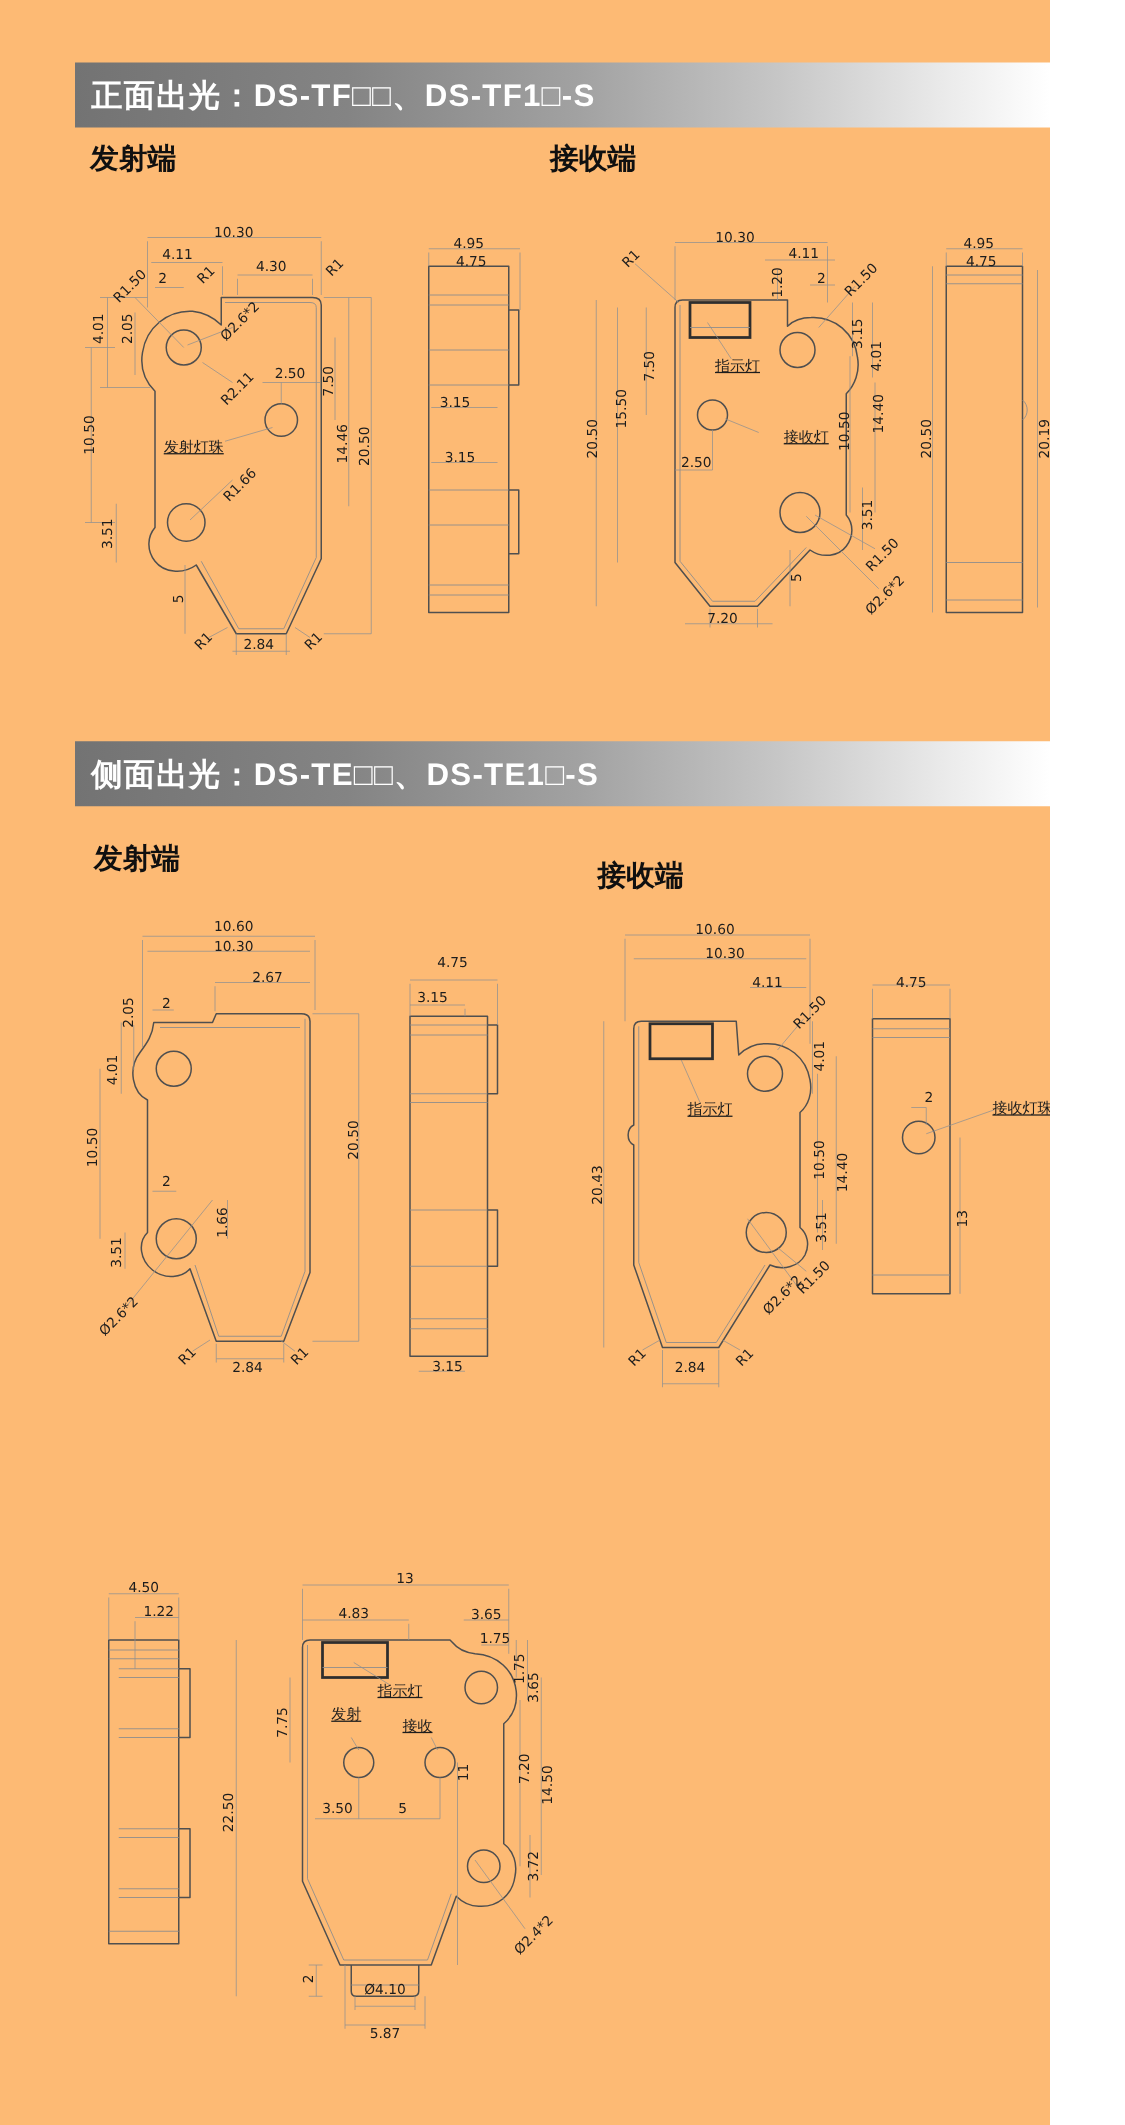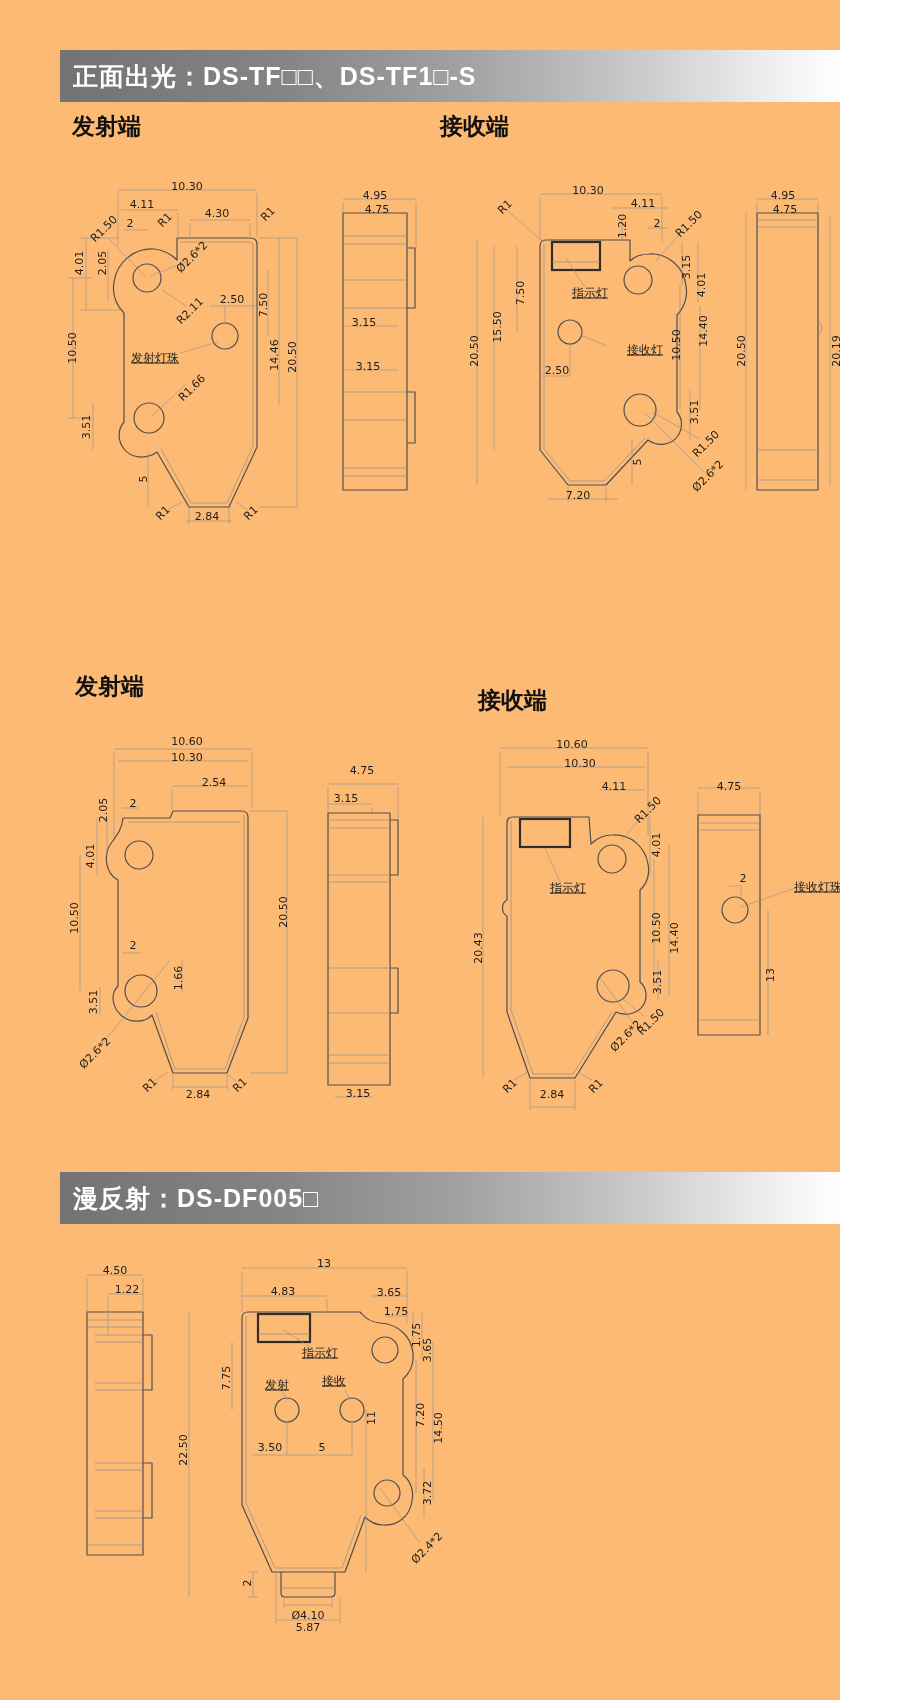--- a/index.html
+++ b/index.html
@@ -124,20 +124,23 @@
       <span class="dim" style="left: 706px; top: 294px; transform: translate(-50%, -50%) rotate(-45deg);">R1.50</span>
       <span class="dim" style="left: 708px; top: 326px; transform: translate(-50%, -50%) rotate(-45deg);">Ø2.6*2</span>
       <span class="dim" style="left: 637px; top: 312px; transform: translate(-50%, -50%) rotate(-90deg);">5</span>
       <span class="dim" style="left: 578px; top: 345px; transform: translate(-50%, -50%) rotate(0deg);">7.20</span>
       <span class="dim" style="left: 783px; top: 45px; transform: translate(-50%, -50%) rotate(0deg);">4.95</span>
       <span class="dim" style="left: 785px; top: 59px; transform: translate(-50%, -50%) rotate(0deg);">4.75</span>
       <span class="dim" style="left: 741px; top: 201px; transform: translate(-50%, -50%) rotate(-90deg);">20.50</span>
       <span class="dim" style="left: 836px; top: 201px; transform: translate(-50%, -50%) rotate(-90deg);">20.19</span>
     </div>
 
+  <div class="banner" style="top:593px">
+    <span class="banner-title">侧面出光：DS-TE□□、DS-TE1□-S</span>
+  </div>
   <div class="sublabel" style="left:75px;top:671px">发射端</div>
   <div class="sublabel" style="left:478px;top:685px">接收端</div>
 
   <div class="canvas" style="top:660px;height:450px">
     <svg width="900" height="450" viewBox="0 0 900 450">
 
       <g>
         <path class="ol" d="M126,158 H170 L173,151 H241 Q248,151 248,157 V358 L227,413 H173 L152,355 C146,362 132,364 122,356 C112,348 110,334 118,326 V220 C106,214 102,195 112,182 C118,174 122,168 123,158 Z"></path>
         <path class="il" d="M128,162 H240 M244,155 V357 L225,409 H175 L156,352"></path>
         <circle class="ol" cx="139" cy="195" r="14"></circle>
@@ -170,21 +173,21 @@
 
       <g>
         <rect class="ol" x="698" y="155" width="62" height="220"></rect>
         <path class="il" d="M698,163 H760 M698,170 H760 M698,360 H760"></path>
         <circle class="ol" cx="735" cy="250" r="13"></circle>
         <path class="dl" d="M795,228 L741,247 M729,226 H741 M741,226 V240 M768,250 V375 M698,128 H760 M698,131 V155 M760,131 V155"></path>
       </g>
     </svg>
   <span class="dim" style="left: 187px; top: 81px; transform: translate(-50%, -50%) rotate(0deg);">10.60</span>
       <span class="dim" style="left: 187px; top: 97px; transform: translate(-50%, -50%) rotate(0deg);">10.30</span>
-      <span class="dim" style="left: 214px; top: 122px; transform: translate(-50%, -50%) rotate(0deg);">2.54</span>
+      <span class="dim" style="left: 214px; top: 122px; transform: translate(-50%, -50%) rotate(0deg);">2.67</span>
       <span class="dim" style="left: 103px; top: 150px; transform: translate(-50%, -50%) rotate(-90deg);">2.05</span>
       <span class="dim" style="left: 133px; top: 143px; transform: translate(-50%, -50%) rotate(0deg);">2</span>
       <span class="dim" style="left: 90px; top: 196px; transform: translate(-50%, -50%) rotate(-90deg);">4.01</span>
       <span class="dim" style="left: 74px; top: 258px; transform: translate(-50%, -50%) rotate(-90deg);">10.50</span>
       <span class="dim" style="left: 283px; top: 252px; transform: translate(-50%, -50%) rotate(-90deg);">20.50</span>
       <span class="dim" style="left: 133px; top: 285px; transform: translate(-50%, -50%) rotate(0deg);">2</span>
       <span class="dim" style="left: 178px; top: 318px; transform: translate(-50%, -50%) rotate(-90deg);">1.66</span>
       <span class="dim" style="left: 93px; top: 342px; transform: translate(-50%, -50%) rotate(-90deg);">3.51</span>
       <span class="dim" style="left: 95px; top: 393px; transform: translate(-50%, -50%) rotate(-45deg);">Ø2.6*2</span>
       <span class="dim" style="left: 150px; top: 425px; transform: translate(-50%, -50%) rotate(-45deg);">R1</span>
@@ -207,23 +210,20 @@
       <span class="dim" style="left: 626px; top: 376px; transform: translate(-50%, -50%) rotate(-45deg);">Ø2.6*2</span>
       <span class="dim" style="left: 510px; top: 426px; transform: translate(-50%, -50%) rotate(-45deg);">R1</span>
       <span class="dim" style="left: 552px; top: 434px; transform: translate(-50%, -50%) rotate(0deg);">2.84</span>
       <span class="dim" style="left: 596px; top: 426px; transform: translate(-50%, -50%) rotate(-45deg);">R1</span>
       <span class="dim" style="left: 729px; top: 126px; transform: translate(-50%, -50%) rotate(0deg);">4.75</span>
       <span class="dim" style="left: 743px; top: 218px; transform: translate(-50%, -50%) rotate(0deg);">2</span>
       <span class="dim cn ul" style="left: 818px; top: 227px; transform: translate(-50%, -50%) rotate(0deg);">接收灯珠</span>
       <span class="dim" style="left: 770px; top: 315px; transform: translate(-50%, -50%) rotate(-90deg);">13</span>
     </div>
 
-  <div class="banner" style="top:1172px">
-    <span class="banner-title">漫反射：DS-DF005□</span>
-  </div>
 
   <div class="canvas" style="top:1250px;height:400px">
     <svg width="900" height="400" viewBox="0 0 900 400">
 
       <g>
         <rect class="ol" x="87" y="62" width="56" height="243"></rect>
         <path class="il" d="M87,70 H143 M87,77 H143 M87,295 H143"></path>
         <path class="ol" d="M143,85 H152 V140 H143 M143,213 H152 V268 H143"></path>
         <path class="il" d="M95,85 H143 M95,92 H143 M95,133 H143 M95,140 H143 M95,213 H143 M95,220 H143 M95,261 H143 M95,268 H143"></path>
         <path class="dl" d="M87,25 H143 M87,28 V62 M143,28 V62 M108,44 H143 M108,47 V85"></path>
@@ -251,28 +251,28 @@
   <span class="dim" style="left: 115px; top: 20px; transform: translate(-50%, -50%) rotate(0deg);">4.50</span>
       <span class="dim" style="left: 127px; top: 39px; transform: translate(-50%, -50%) rotate(0deg);">1.22</span>
       <span class="dim" style="left: 324px; top: 13px; transform: translate(-50%, -50%) rotate(0deg);">13</span>
       <span class="dim" style="left: 283px; top: 41px; transform: translate(-50%, -50%) rotate(0deg);">4.83</span>
       <span class="dim" style="left: 389px; top: 42px; transform: translate(-50%, -50%) rotate(0deg);">3.65</span>
       <span class="dim" style="left: 396px; top: 61px; transform: translate(-50%, -50%) rotate(0deg);">1.75</span>
       <span class="dim cn ul" style="left: 320px; top: 103px; transform: translate(-50%, -50%) rotate(0deg);">指示灯</span>
       <span class="dim" style="left: 416px; top: 85px; transform: translate(-50%, -50%) rotate(-90deg);">1.75</span>
       <span class="dim" style="left: 427px; top: 100px; transform: translate(-50%, -50%) rotate(-90deg);">3.65</span>
       <span class="dim" style="left: 226px; top: 128px; transform: translate(-50%, -50%) rotate(-90deg);">7.75</span>
-      <span class="dim cn ul" style="left: 277px; top: 135px; transform: translate(-50%, -50%) rotate(0deg); text-decoration: underline;">发射</span>
+      <span class="dim cn ul" style="left: 277px; top: 122px; transform: translate(-50%, -50%) rotate(0deg); text-decoration: underline;">发射</span>
       <span class="dim cn ul" style="left: 334px; top: 131px; transform: translate(-50%, -50%) rotate(0deg);">接收</span>
       <span class="dim" style="left: 371px; top: 168px; transform: translate(-50%, -50%) rotate(-90deg);">11</span>
       <span class="dim" style="left: 183px; top: 200px; transform: translate(-50%, -50%) rotate(-90deg);">22.50</span>
       <span class="dim" style="left: 270px; top: 197px; transform: translate(-50%, -50%) rotate(0deg);">3.50</span>
       <span class="dim" style="left: 322px; top: 197px; transform: translate(-50%, -50%) rotate(0deg);">5</span>
       <span class="dim" style="left: 420px; top: 165px; transform: translate(-50%, -50%) rotate(-90deg);">7.20</span>
       <span class="dim" style="left: 438px; top: 178px; transform: translate(-50%, -50%) rotate(-90deg);">14.50</span>
       <span class="dim" style="left: 427px; top: 243px; transform: translate(-50%, -50%) rotate(-90deg);">3.72</span>
       <span class="dim" style="left: 427px; top: 298px; transform: translate(-50%, -50%) rotate(-45deg);">Ø2.4*2</span>
       <span class="dim" style="left: 247px; top: 333px; transform: translate(-50%, -50%) rotate(-90deg);">2</span>
-      <span class="dim" style="left: 308px; top: 365px; transform: translate(-50%, -50%) rotate(0deg); text-align: right;">Ø4.10</span>
+      <span class="dim" style="left: 308px; top: 342px; transform: translate(-50%, -50%) rotate(0deg); text-align: right;">Ø4.10</span>
       <span class="dim" style="left: 308px; top: 377px; transform: translate(-50%, -50%) rotate(0deg);">5.87</span>
     </div>
 
 </div>
 
 </body></html>

